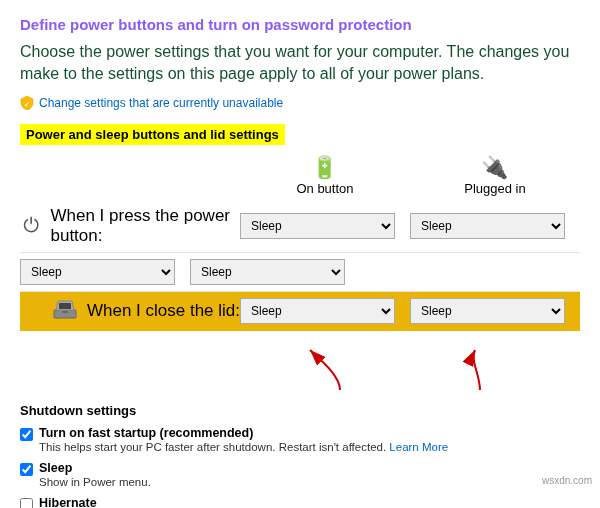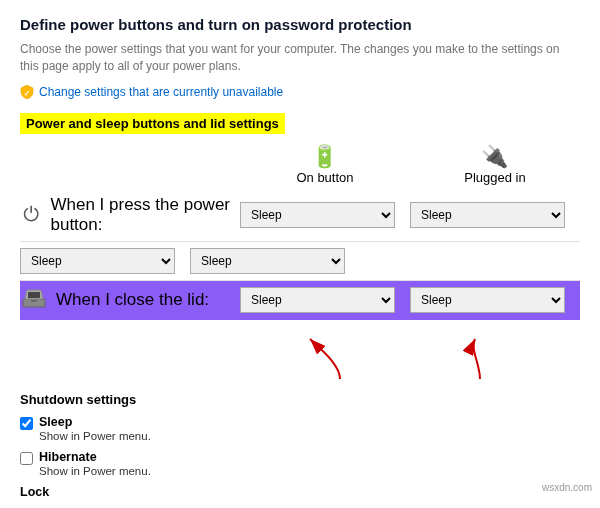--- a/index.html
+++ b/index.html
@@ -8,26 +8,26 @@
       font-size: 13px;
       background: #fff;
       color: #000;
       width: 600px;
       min-height: 508px;
       padding: 16px 20px;
     }
     .page-title {
       font-size: 15px;
       font-weight: 600;
-      color: #0f172a;
+      color: #8b5cf6;
       margin-bottom: 8px;
     }
     .description {
-      font-size: 12px;
-      color: #737373;
+      font-size: 16px;
+      color: #14532d;
       margin-bottom: 10px;
       line-height: 1.4;
     }
     .change-settings-link {
       color: #0066cc;
       font-size: 12px;
       text-decoration: none;
       display: flex;
       align-items: center;
       gap: 5px;
@@ -82,21 +82,22 @@
     }
     .row-icon {
       font-size: 20px;
       width: 28px;
       text-align: center;
     }
     .row-label-text {
       font-size: 17px;
     }
     .row-highlighted {
-      background: #8b5cf6;
+      background: #eab308;
+      justify-content: flex-end;
     }
     .dropdowns {
       display: flex;
       gap: 0;
     }
     .dropdown-wrapper {
       width: 170px;
     }
     select {
       width: 155px;
@@ -148,21 +149,21 @@
       font-size: 11.5px;
       color: #333;
       margin-top: 1px;
     }
     .learn-more {
       color: #0066cc;
       text-decoration: none;
     }
     .watermark {
       position: fixed;
-      bottom: 15px;
+      bottom: 22px;
       right: 8px;
       font-size: 10px;
       color: #999;
     }
   </style>
 </head>
 <body>
 
 
 
@@ -292,20 +293,30 @@
     <path d="M 100 45 C 100 30, 80 15, 70 5" stroke="#cc0000" stroke-width="2" fill="none" marker-end="url(#arrowhead)"></path>
 
     <path d="M 240 45 C 240 30, 230 15, 235 5" stroke="#cc0000" stroke-width="2" fill="none" marker-end="url(#arrowhead)"></path>
   </svg>
 </div>
 
 
 <div class="shutdown-section">
   <div class="shutdown-title">Shutdown settings</div>
 
+  <div class="shutdown-item">
+    <input type="checkbox" checked="" style="">
+    <div class="shutdown-item-content">
+      <div class="shutdown-item-title">Turn on fast startup (recommended)</div>
+      <div class="shutdown-item-desc">
+        <span>This helps start your PC faster after shutdown. Restart isn't affected.</span>
+        <a href="#" class="learn-more">Learn More</a>
+      </div>
+    </div>
+  </div>
 
   <div class="shutdown-item">
     <input type="checkbox" checked="" style="">
     <div class="shutdown-item-content">
       <div class="shutdown-item-title">Sleep</div>
       <div class="shutdown-item-desc">Show in Power menu.</div>
     </div>
   </div>
 
   <div class="shutdown-item">

